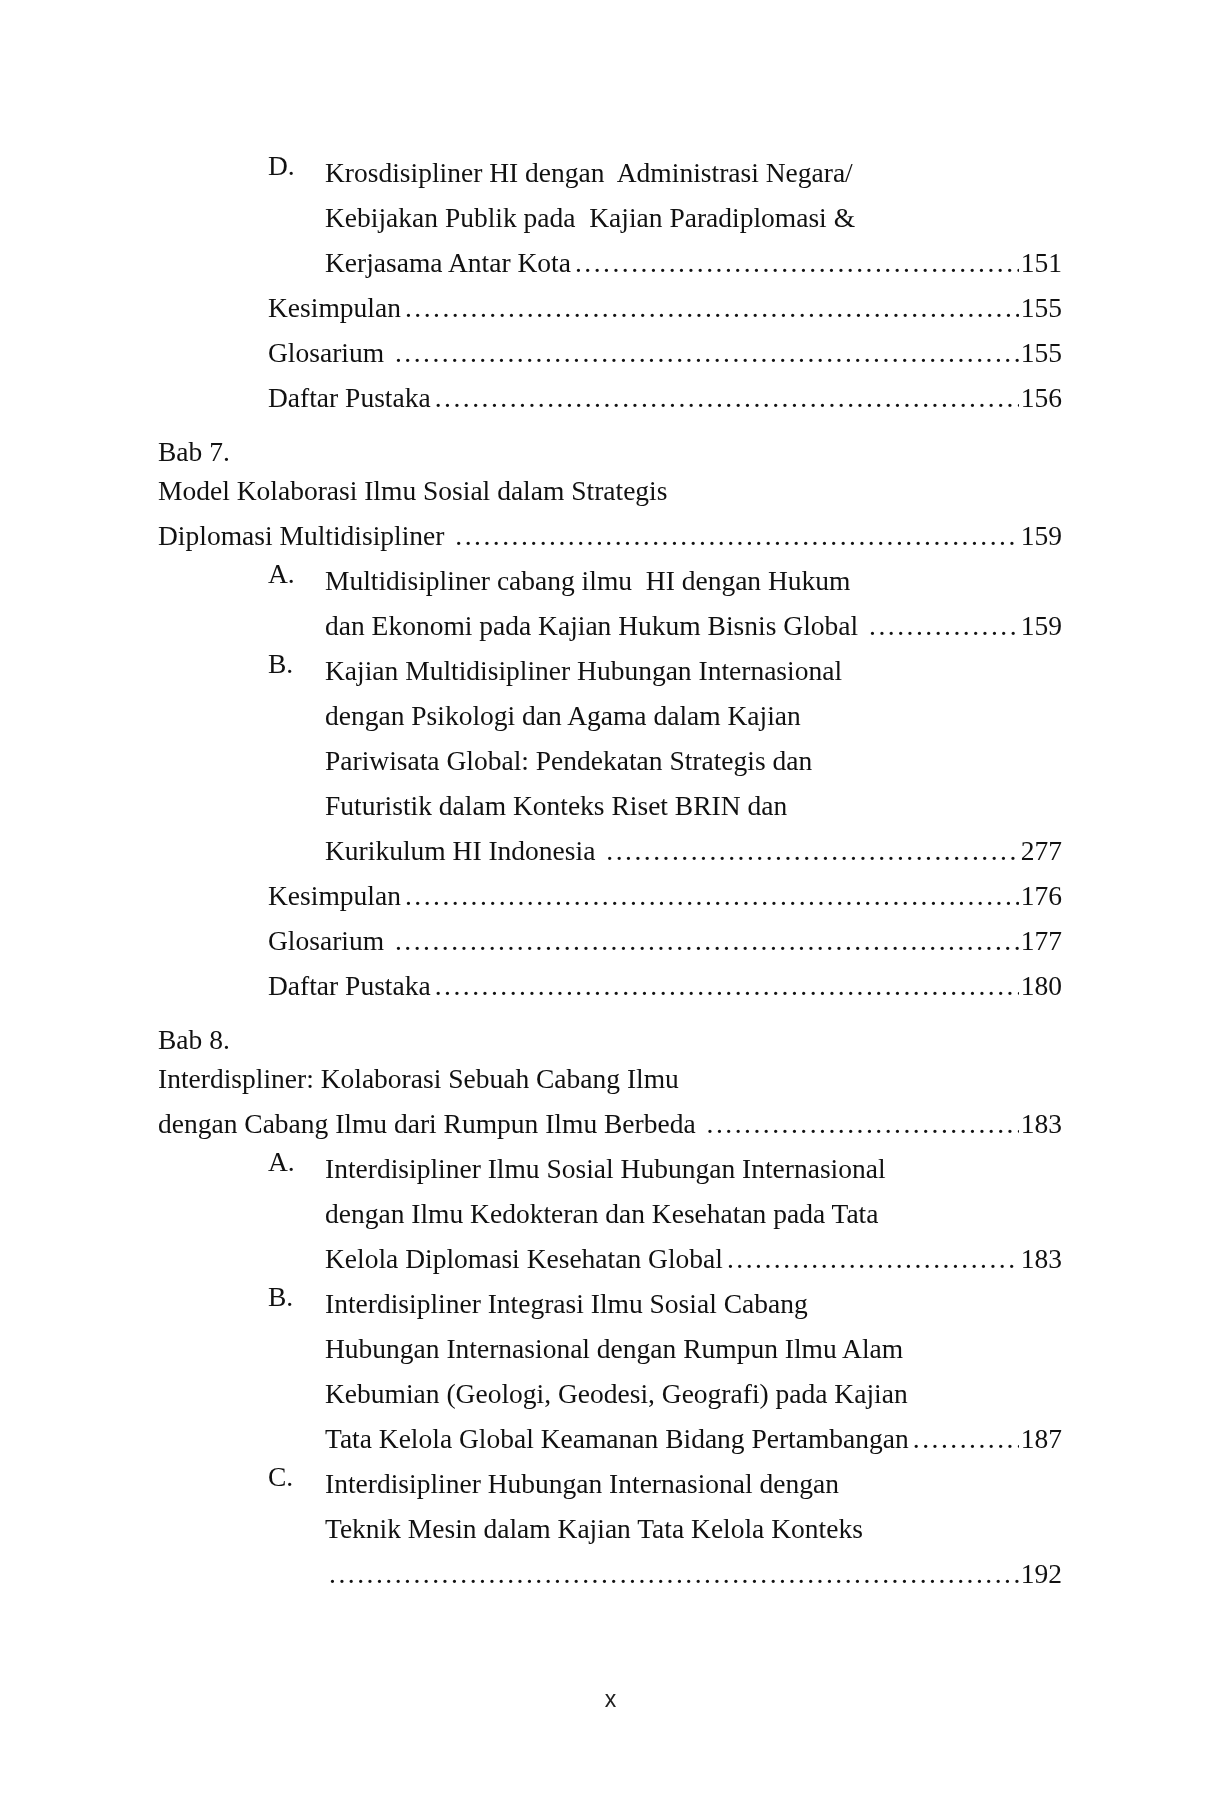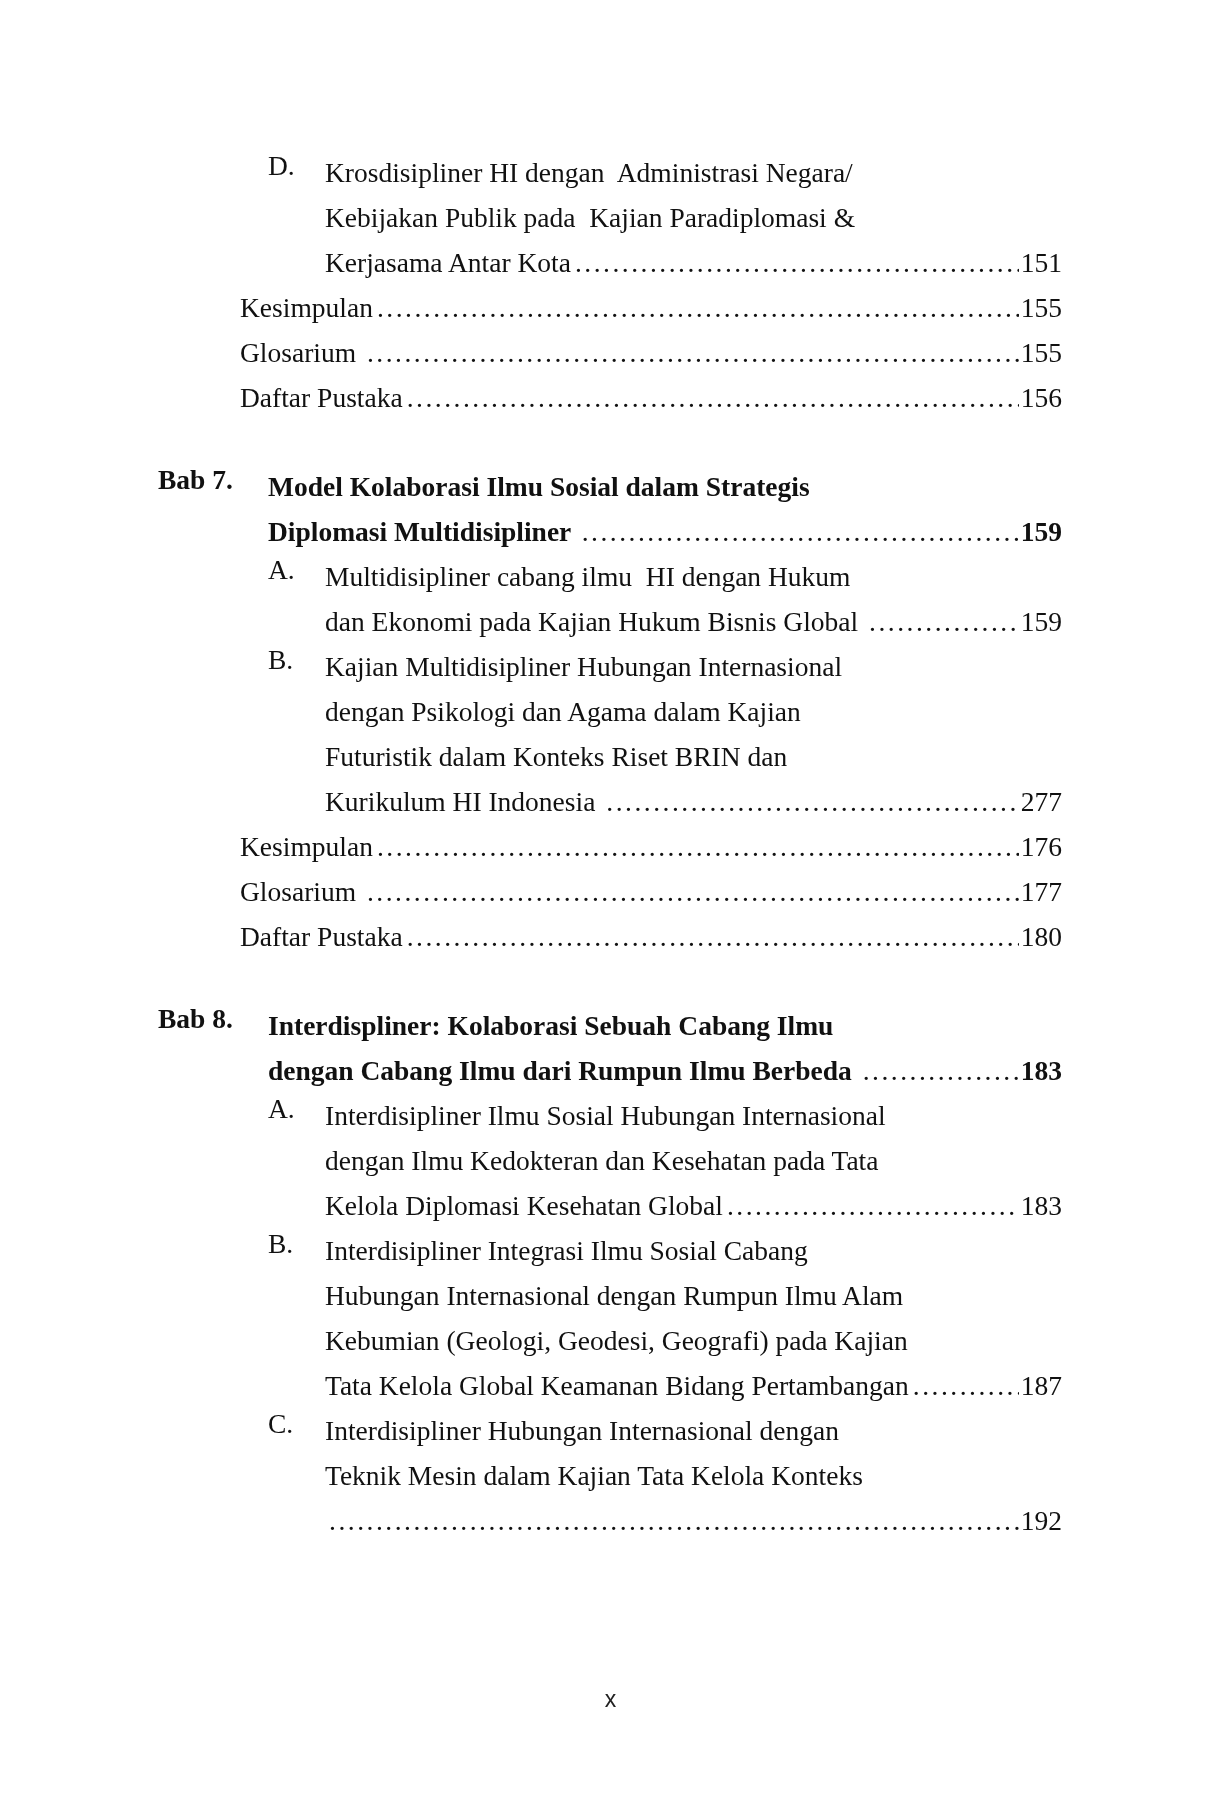--- a/index.html
+++ b/index.html
@@ -14,25 +14,25 @@
     margin:0 auto;
   }
   .toc{
     position:absolute;
     left:158px;
     top:150px;
     width:904px;
     font-size:27.5px;
   }
   .entry{display:flex;}
-  .entry.chapter{font-weight:bold;margin-top:44px;}
+  .entry.chapter{font-weight:normal;margin-top:16px;flex-direction:column;}
   .entry.chapter .label{width:110px;flex:none;}
   .entry.sub{margin-left:110px;}
   .entry.sub .label{width:57px;flex:none;}
-  .entry.back{margin-left:82px;}
+  .entry.back{margin-left:110px;}
   .body{flex:1;min-width:0;}
   .line{line-height:45px;white-space:pre;}
   .lastline{display:flex;align-items:flex-end;}
   .lastline .txt{white-space:pre;flex:none;}
   .leader{
     flex:1 1 auto;
     overflow:hidden;
     white-space:nowrap;
     margin:0 2px 0 4px;
     letter-spacing:2.5px;
@@ -125,20 +125,21 @@
           <span class="pagenum">159</span>
         </div>
       </div>
     </div>
 
     <div class="entry sub">
       <div class="label">B.</div>
       <div class="body">
         <div class="line">Kajian Multidisipliner Hubungan Internasional</div>
         <div class="line">dengan Psikologi dan Agama dalam Kajian</div>
+        <div class="line">Pariwisata Global: Pendekatan Strategis dan</div>
         <div class="line">Futuristik dalam Konteks Riset BRIN dan</div>
         <div class="line lastline">
           <span class="txt">Kurikulum HI Indonesia </span>
           <span class="leader"></span>
           <span class="pagenum">277</span>
         </div>
       </div>
     </div>
 
     <div class="entry back">

